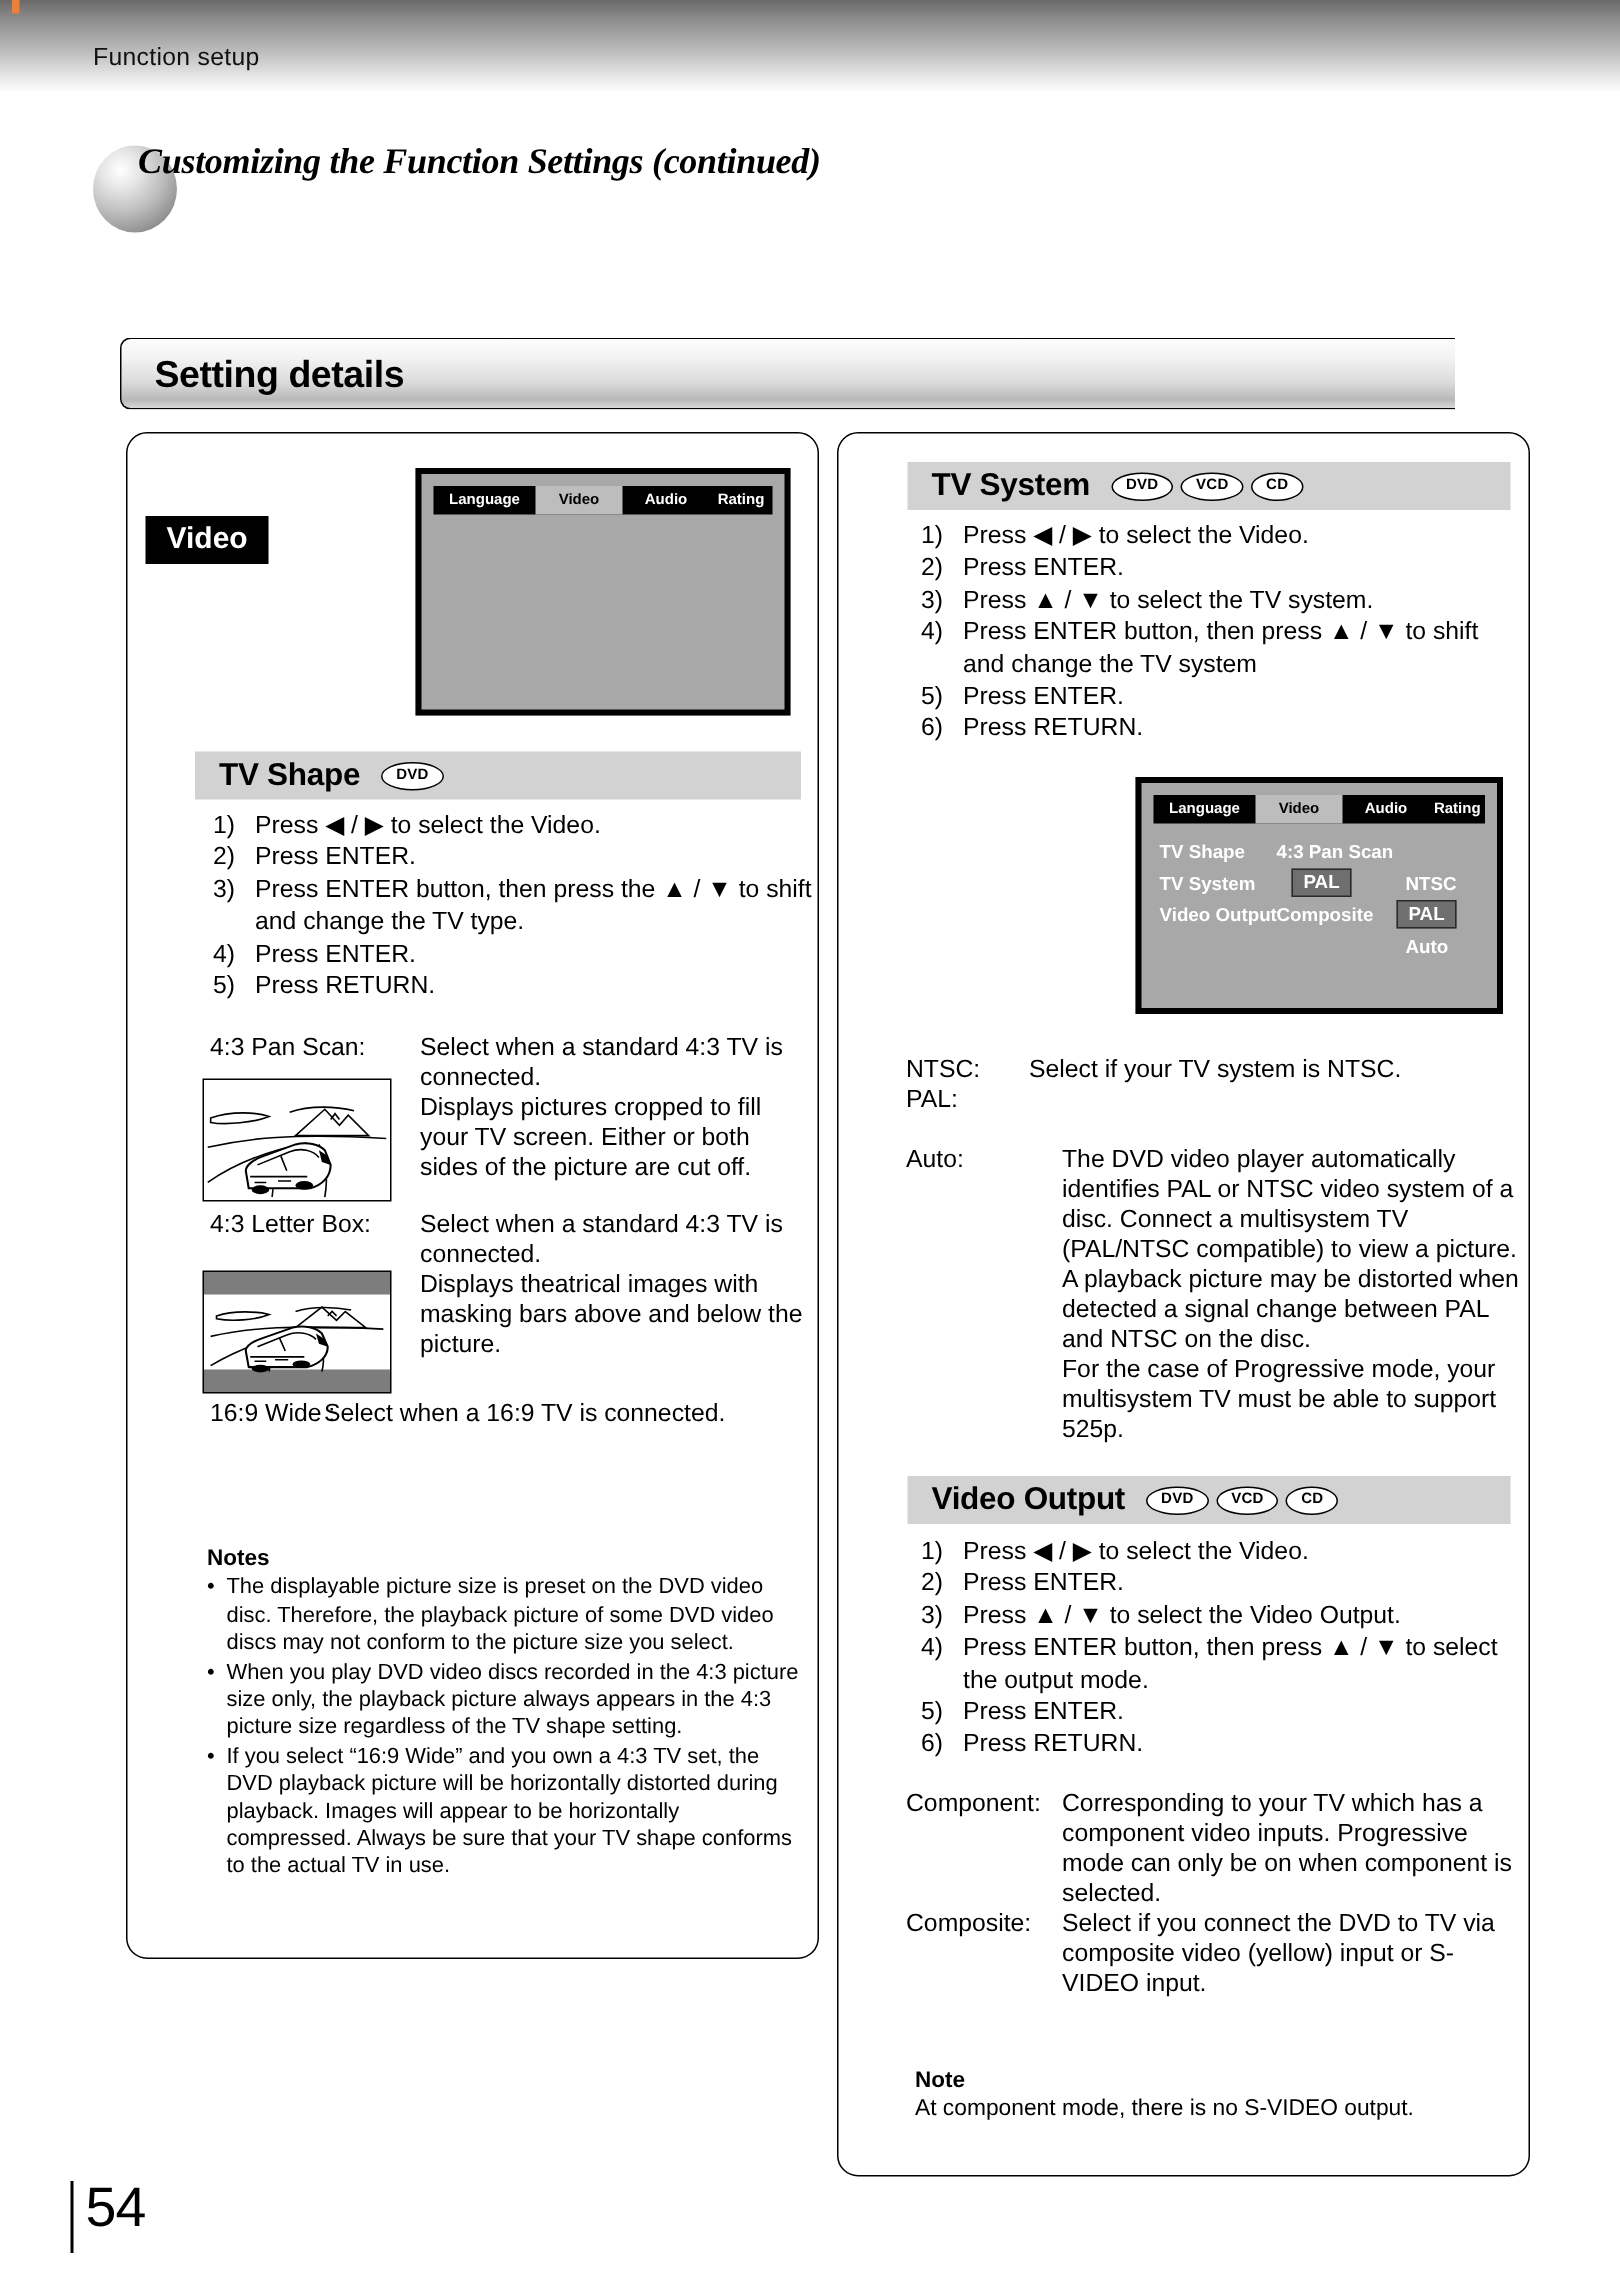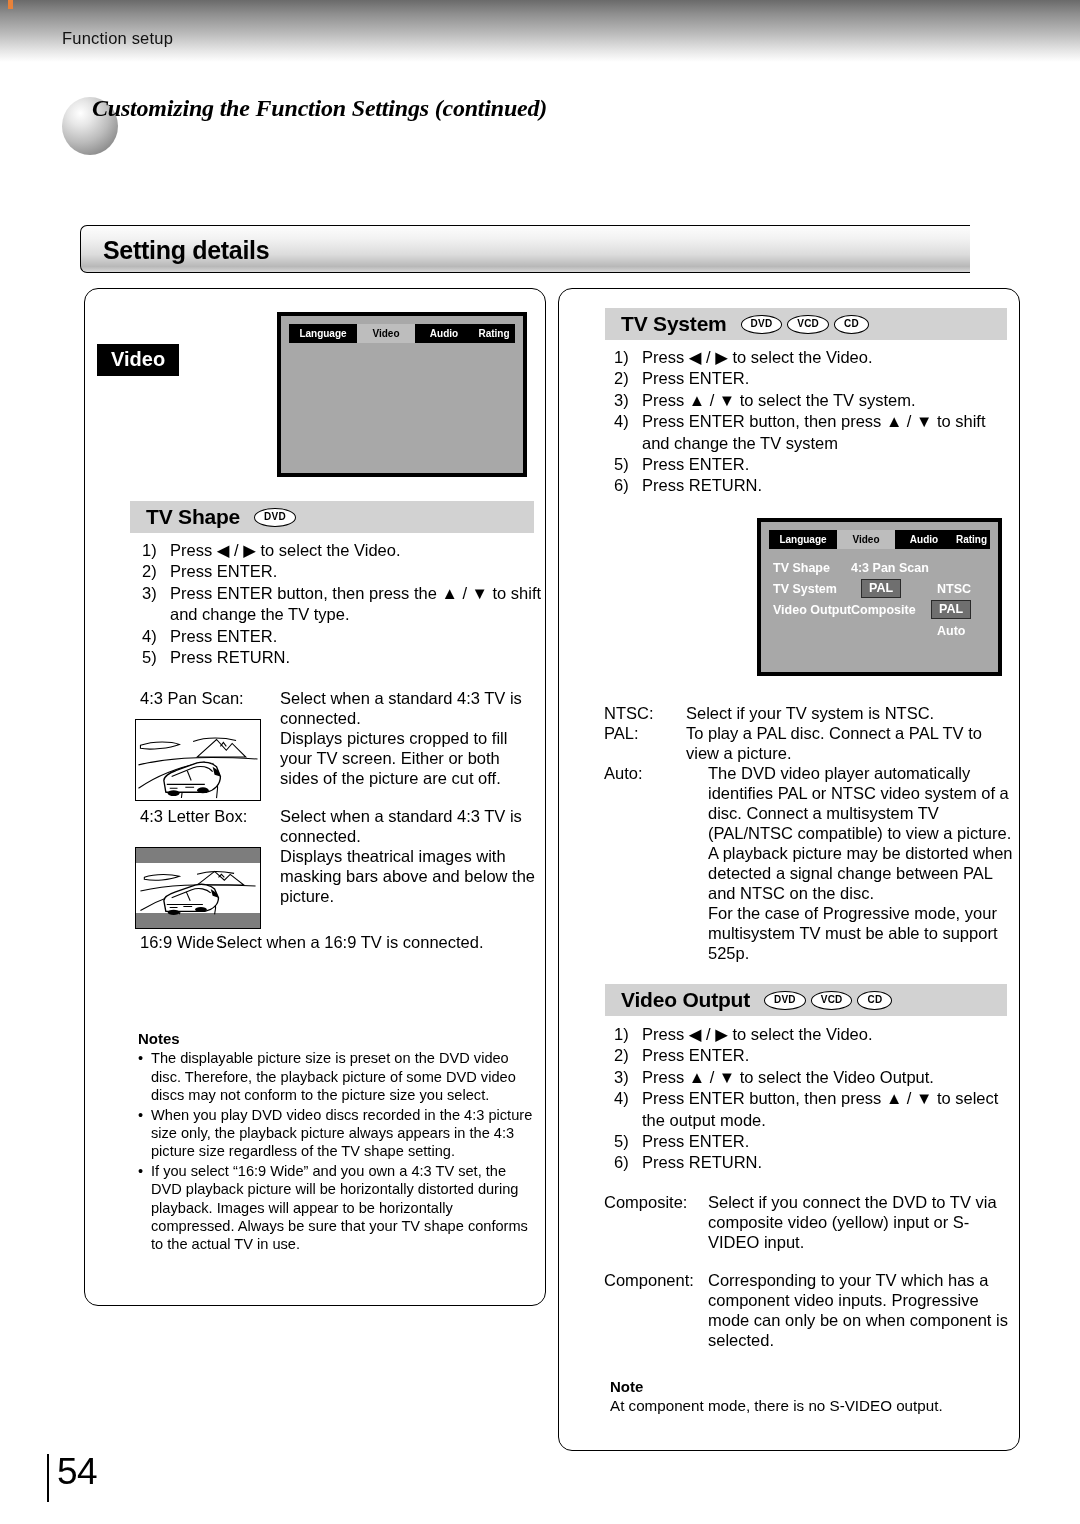--- a/index.html
+++ b/index.html
@@ -428,21 +428,20 @@
   </div>
 </div>
 
 <div class="defs" id="defs-tvsystem">
   <div class="def-row" style="min-height:20px;">
     <span class="def-term">NTSC:</span>
     <span class="def-desc" style="margin-left:82px; display:block; white-space:pre-line;">Select if your TV system is NTSC.</span>
   </div>
   <div class="def-row" style="min-height:40px;">
     <span class="def-term">PAL:</span>
-    <span class="def-desc" style="margin-left:82px; display:block; white-space:pre-line;">To play a PAL disc.  Connect a PAL TV to view a picture.</span>
   </div>
   <div class="def-row">
     <span class="def-term">Auto:</span>
     <span class="def-desc" style="margin-left:104px; display:block; white-space:pre-line;">The DVD video player automatically identifies PAL or NTSC video system of a disc. Connect a multisystem TV (PAL/NTSC compatible) to view a picture.
 A playback picture may be distorted when detected a signal change between PAL and NTSC on the disc.
 For the case of Progressive mode, your multisystem TV must be able to support 525p.</span>
   </div>
 </div>
 
 <div class="sub-head" id="head-videooutput">
@@ -457,28 +456,28 @@
 <div class="steps" id="steps-videooutput">
   <div class="step"><span class="step-num">1)</span><span>Press ◀ / ▶  to select the Video.</span></div>
   <div class="step"><span class="step-num">2)</span><span>Press ENTER.</span></div>
   <div class="step"><span class="step-num">3)</span><span>Press  ▲ / ▼ to select the Video Output.</span></div>
   <div class="step"><span class="step-num">4)</span><span>Press ENTER button, then press ▲ / ▼ to select the output mode.</span></div>
   <div class="step"><span class="step-num">5)</span><span>Press ENTER.</span></div>
   <div class="step"><span class="step-num">6)</span><span>Press RETURN.</span></div>
 </div>
 
 <div class="defs" id="defs-vout">
+  <div class="def-row">
+    <span class="def-term">Component:</span>
+    <span class="def-desc" style="margin-left:104px; display:block; white-space:pre-line;">Corresponding to your TV which has a component video inputs. Progressive mode can only be on when component is selected.</span>
+  </div>
   <div class="def-row" style="min-height:78px;">
     <span class="def-term">Composite:</span>
     <span class="def-desc" style="margin-left:104px; display:block; white-space:pre-line;">Select if you connect the DVD to TV via composite video (yellow) input or S-VIDEO input.</span>
   </div>
-  <div class="def-row">
-    <span class="def-term">Component:</span>
-    <span class="def-desc" style="margin-left:104px; display:block; white-space:pre-line;">Corresponding to your TV which has a component video inputs. Progressive mode can only be on when component is selected.</span>
-  </div>
 </div>
 
 <div class="notes" id="note-right">
   <div class="notes-title">Note</div>
   <div style="font-size:15.2px;">At component mode, there is no S-VIDEO output.</div>
 </div>
 
 <div class="folio-rule"></div>
 <div class="folio">54</div>
 

